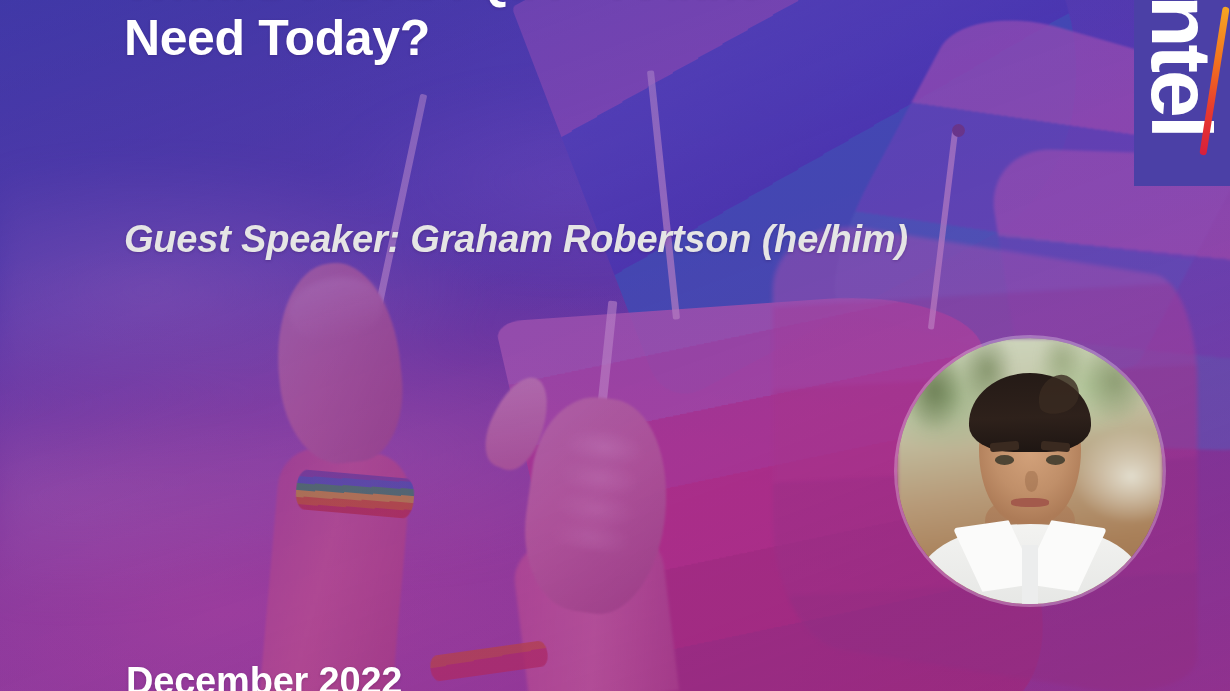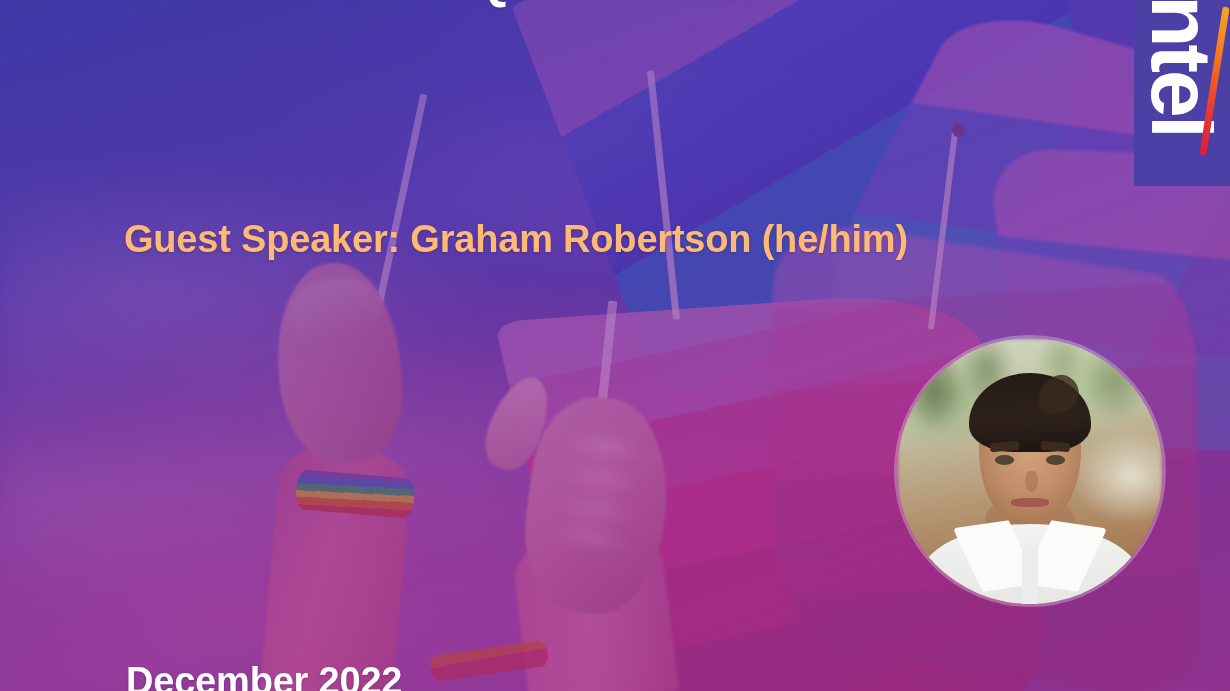--- a/index.html
+++ b/index.html
@@ -361,23 +361,24 @@
     color: #ffffff;
     font-size: 50px;
     font-weight: bold;
     line-height: 57px;
     letter-spacing: -.4px;
     text-shadow: 0 1px 3px rgba(40,10,60,.22);
   }
   .speaker {
     position: absolute;
     left: 124px; top: 218px;
-    color: #fdba74;
+    color: #e5e5e5;
     font-size: 38px;
     font-weight: bold;
+    font-style: italic;
     letter-spacing: -.2px;
     white-space: nowrap;
     text-shadow: 0 1px 3px rgba(40,10,60,.25);
   }
   .date {
     position: absolute;
     left: 126px; top: 660px;
     color: #ffffff;
     font-size: 38px;
     font-weight: bold;
@@ -440,19 +441,20 @@
 
   <div class="intel-badge">
     <div class="intel-rot">
       <div class="intel-word">Intel</div>
       <div class="intel-swoosh"></div>
     </div>
   </div>
 
   <div class="title">
     <div>What Do LGBTQIA+ Youths</div>
+    <div>Need Today?</div>
   </div>
 
   <div class="speaker">Guest Speaker: Graham Robertson (he/him)</div>
 
   <div class="date">December 2022</div>
 
 </div>
 
 </body></html>

